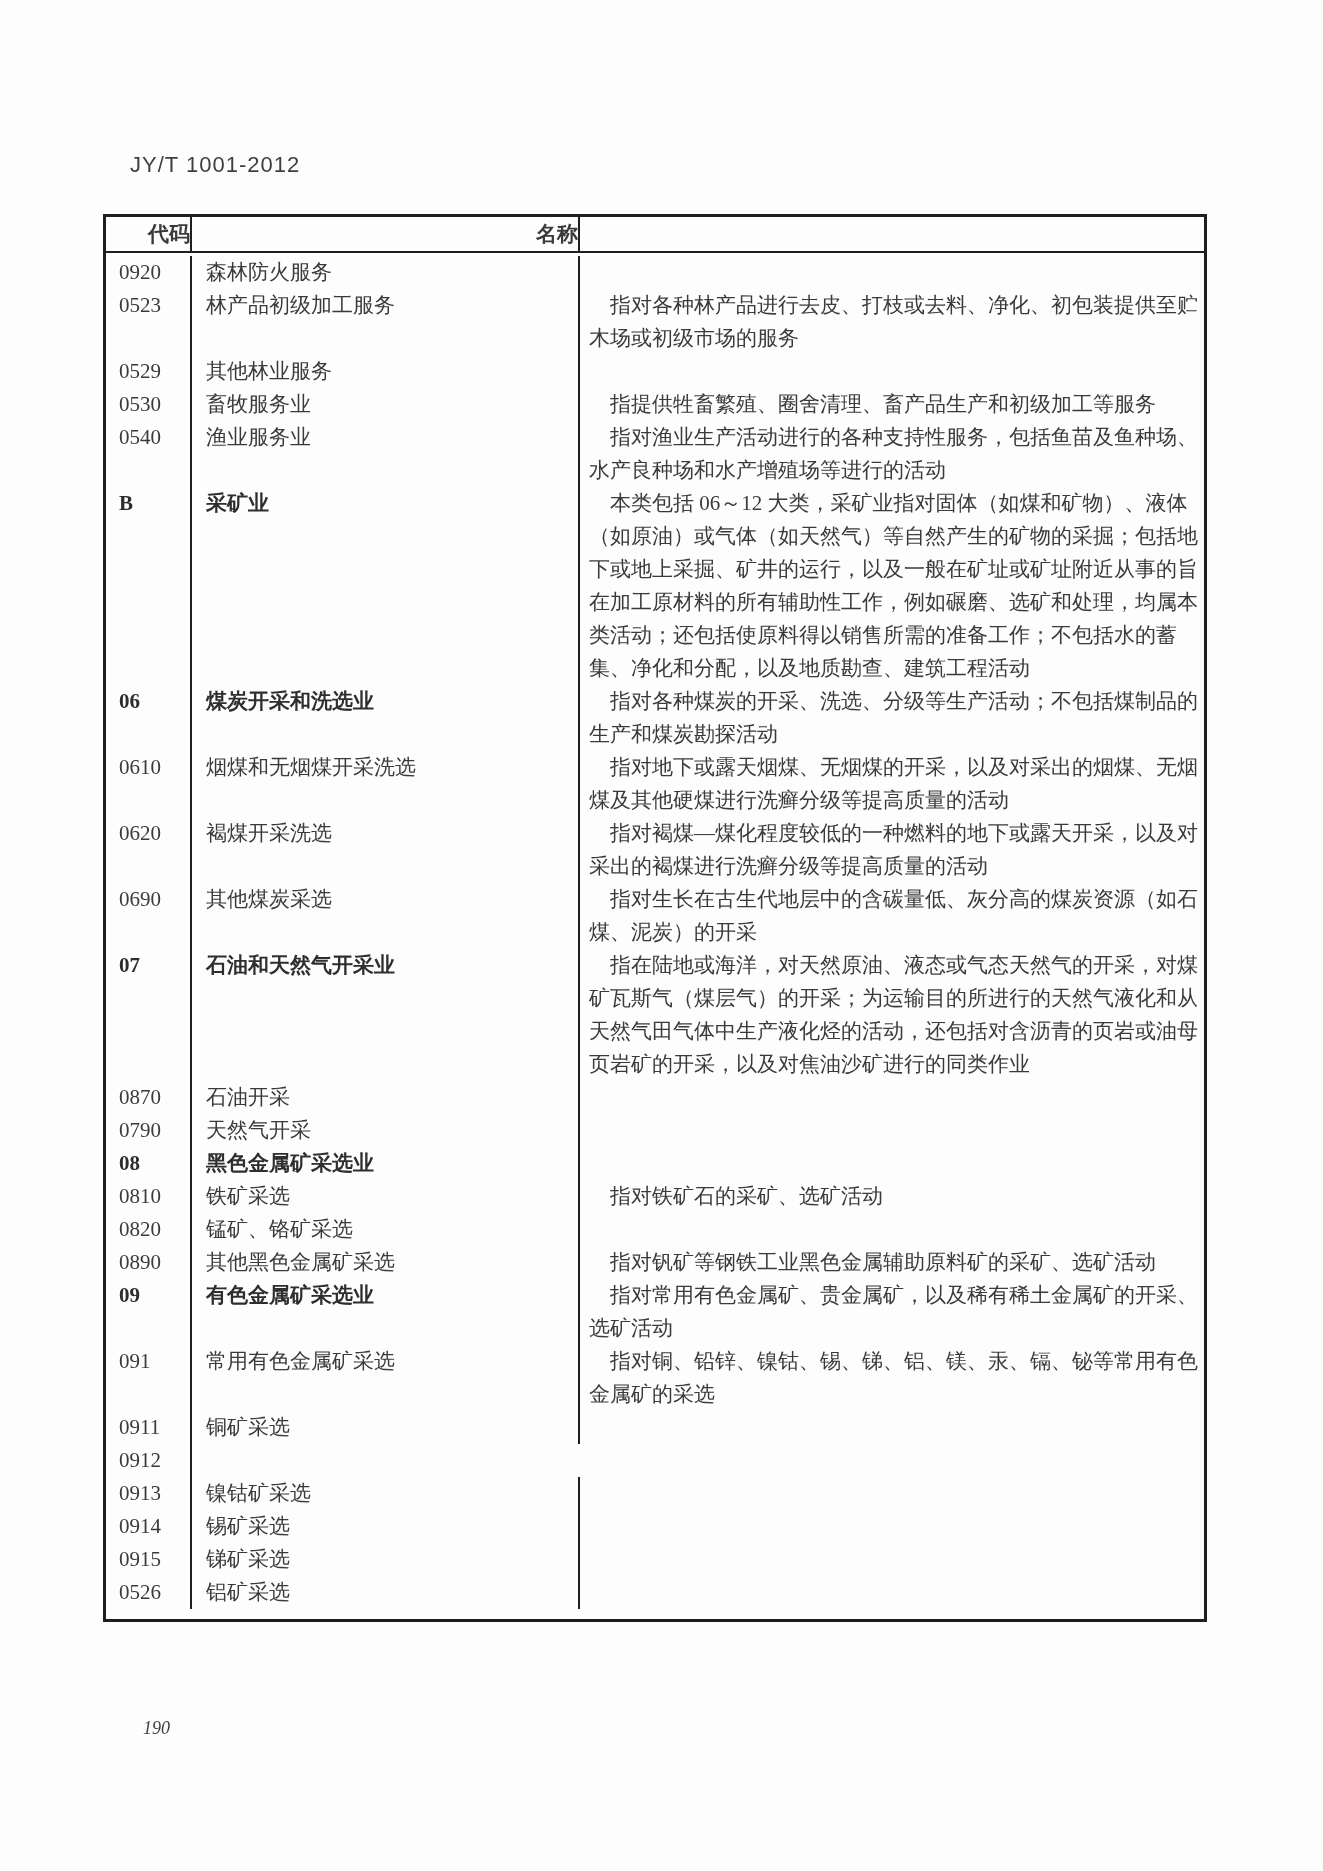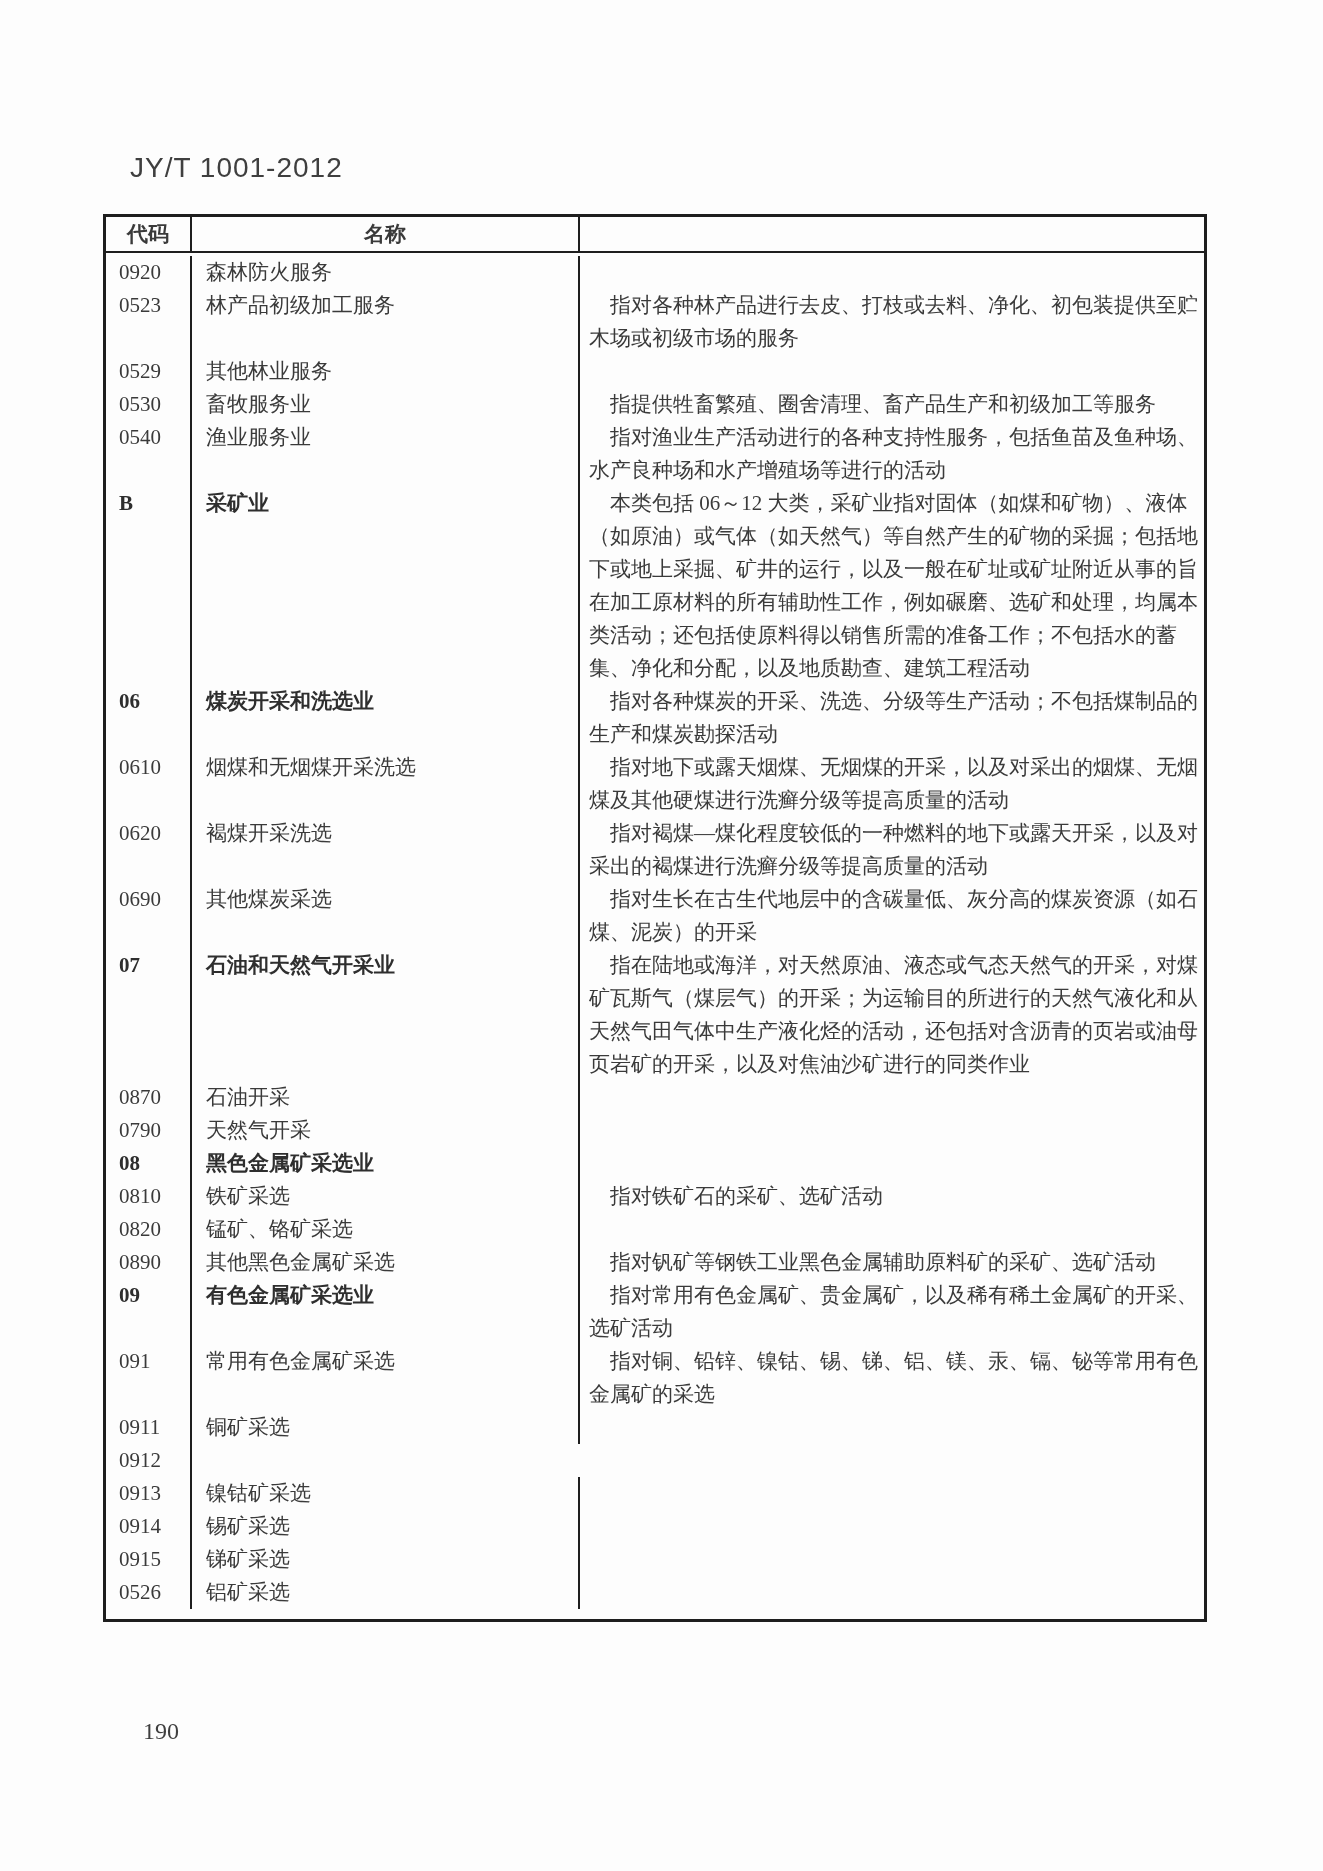--- a/index.html
+++ b/index.html
@@ -7,51 +7,51 @@
     width: 1323px; height: 1871px;
     background: #fdfdfd;
     font-family: "Liberation Serif", "DejaVu Serif", serif;
     color: #3a3a3a;
   }
   .page { position: relative; width: 1323px; height: 1871px; overflow: hidden; }
 
   .doc-code {
     position: absolute; left: 130px; top: 152px;
     font-family: "Liberation Sans", "DejaVu Sans", sans-serif;
-    font-size: 28px; letter-spacing: 1px; color: #3f3f3f; font-weight: 500;
+    font-size: 22px; letter-spacing: 1px; color: #3f3f3f; font-weight: 500;
   }
 
   .std-table {
     position: absolute; left: 103px; top: 214px; width: 1104px;
     border: 3px solid #1e1e1e;
     box-sizing: border-box;
     font-size: 21px;
   }
   .grid-row { display: grid; grid-template-columns: 86px 388px 1fr; }
   .head-row {
     border-bottom: 2px solid #1e1e1e;
     font-weight: 700;
     line-height: 34px;
     height: 34px;
   }
-  .head-cell { text-align: center; }
+  .head-cell { text-align: right; }
   .cell { box-sizing: border-box; }
   .col-border { border-right: 2px solid #1e1e1e; }
 
   .t-body { padding: 3px 0 10px 0; }
   .row .cell { line-height: 33px; }
   .cell.code { padding-left: 13px; padding-right: 4px; }
   .cell.name { padding-left: 14px; padding-right: 8px; }
   .cell.desc { padding-left: 9px; padding-right: 1px; }
   .cell.desc p { margin: 0; text-indent: 21px; }
   .row.bold .code, .row.bold .name { font-weight: 700; color: #2e2e2e; }
 
   .page-number {
     position: absolute; left: 143px; top: 1718px;
-    font-size: 24px; color: #3f3f3f;
+    font-size: 18px; color: #3f3f3f; font-style: italic;
   }
 </style>
 </head>
 <body>
 
 <div class="page">
 
   <div class="doc-code">JY/T 1001-2012</div>
 
   <div class="std-table">

